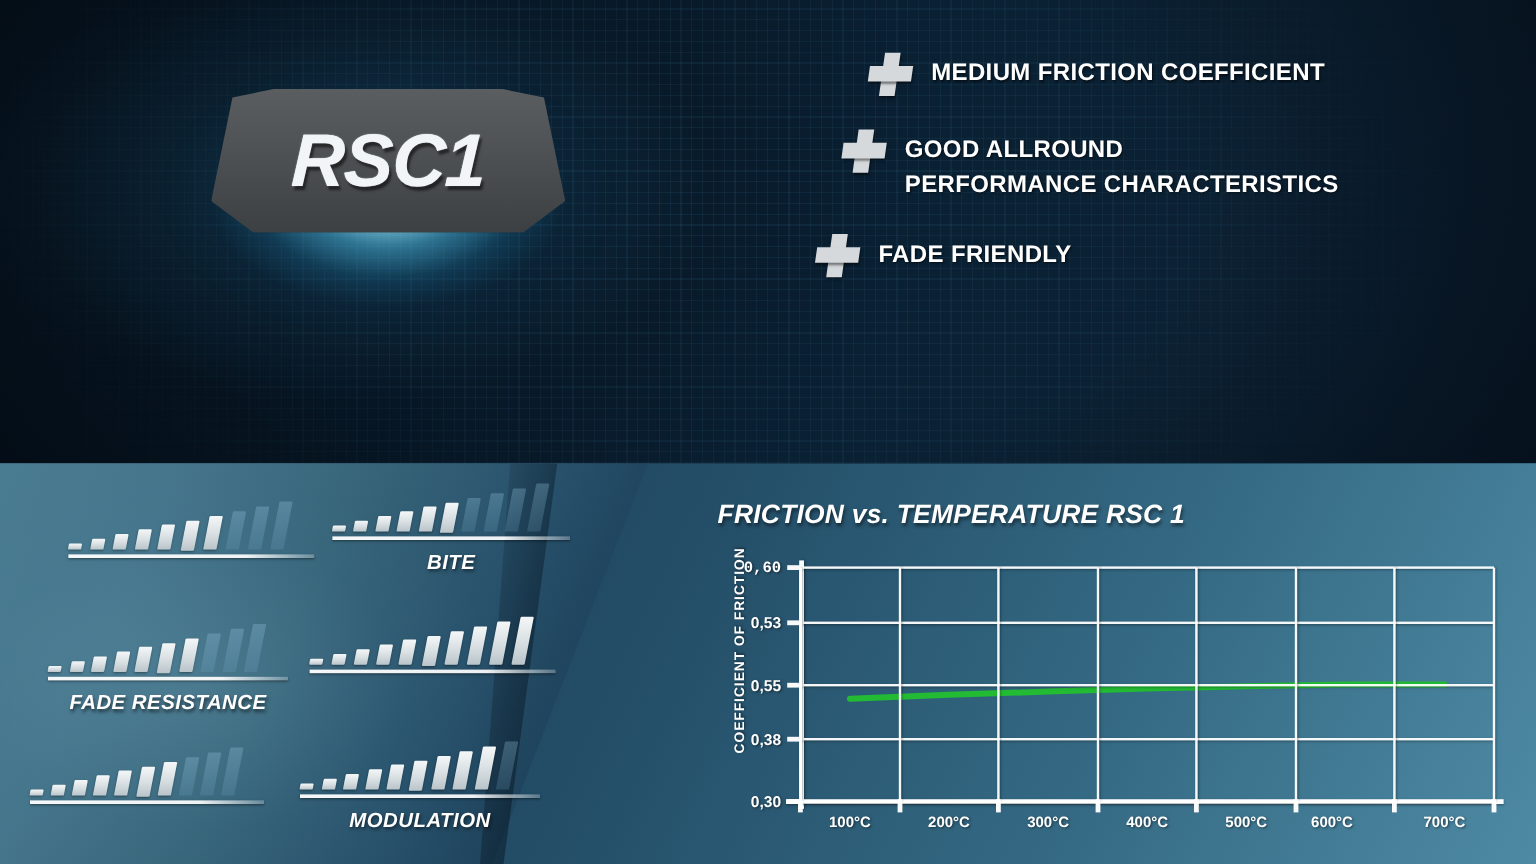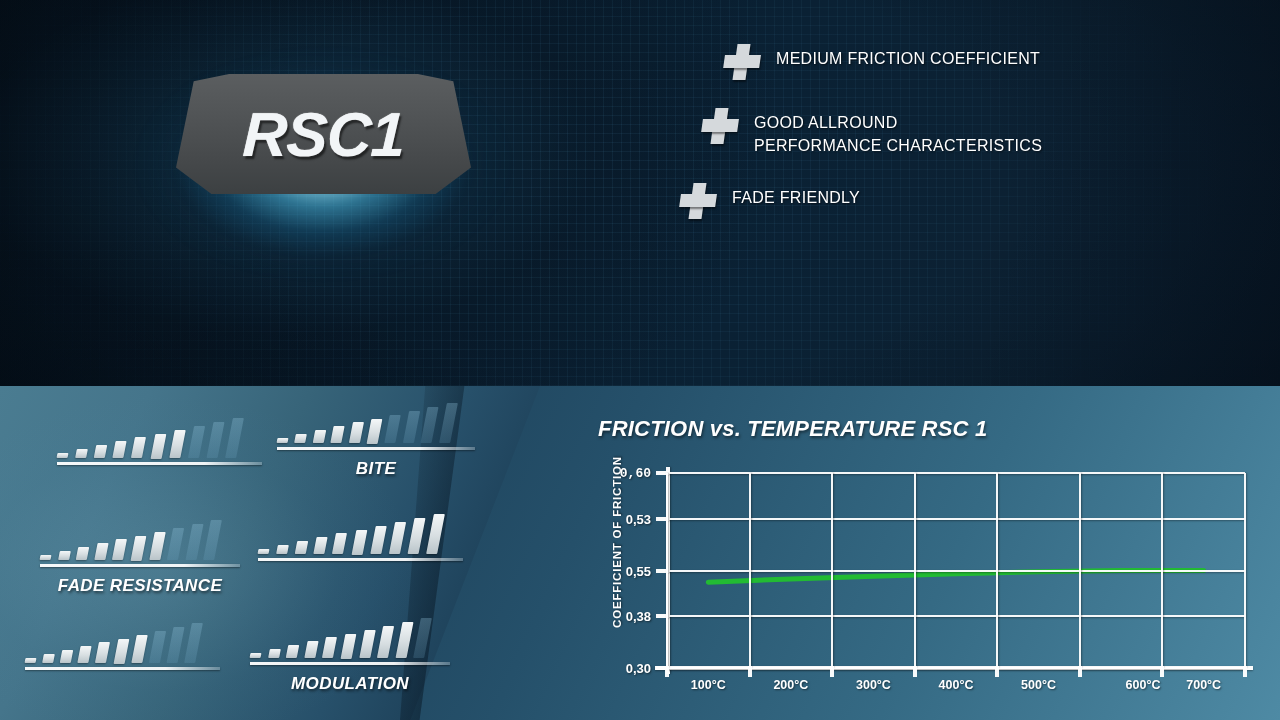--- a/index.html
+++ b/index.html
@@ -68,23 +68,24 @@
     flex:0 0 auto; width:40px; height:40px; position:relative; margin-right:14px;
     transform: skewX(-8deg);
   }
   .plus-icon::before, .plus-icon::after {
     content:""; position:absolute; background:#d5d9dc;
     box-shadow: 1px 2px 2px rgba(0,0,0,0.45);
   }
   .plus-icon::before { left:13px; top:2px; width:13px; height:36px; }
   .plus-icon::after  { left:2px; top:13px; width:36px; height:13px; }
   .bullet-text {
-    color:#ffffff; font-size:16px; line-height:1.45; letter-spacing:0.3px;
+    color:#ffffff; font-size:20px; line-height:1.45; letter-spacing:0.3px;
     text-shadow: 1px 1px 2px rgba(0,0,0,0.6);
     padding-top:5px;
+    font-weight:bold;
   }
   .bullet-text .l2 { display:block; }
 
   #bullets .bullet-row:nth-child(1) { margin-left:22px; }
   #bullets .bullet-row:nth-child(2) { margin-left:0px; }
   #bullets .bullet-row:nth-child(3) { margin-left:-22px; }
 
   
   #bottom-panel {
     position:absolute; left:0; top:386px; width:1280px; height:334px;
@@ -372,18 +373,18 @@
         <div class="tick-v" style="left: 410.857px;"></div>
         <div class="gridline-v" style="left: 494.429px;"></div>
         <div class="tick-v" style="left: 493.429px;"></div>
         <div class="gridline-v" style="left: 577px;"></div>
         <div class="tick-v" style="left: 576px;"></div>
         <div class="xlabel" style="left: 41.2857px;">100°C</div>
         <div class="xlabel" style="left: 123.857px;">200°C</div>
         <div class="xlabel" style="left: 206.429px;">300°C</div>
         <div class="xlabel" style="left: 289px;">400°C</div>
         <div class="xlabel" style="left: 371.571px;">500°C</div>
-        <div class="xlabel" style="left: 476px; text-align: center;">600°C</div>
+        <div class="xlabel" style="left: 443px; text-align: center;">600°C</div>
         <div class="xlabel" style="left: 536.714px;">700°C</div>
       </div>
   </div>
 
 </div>
 
 </body></html>

